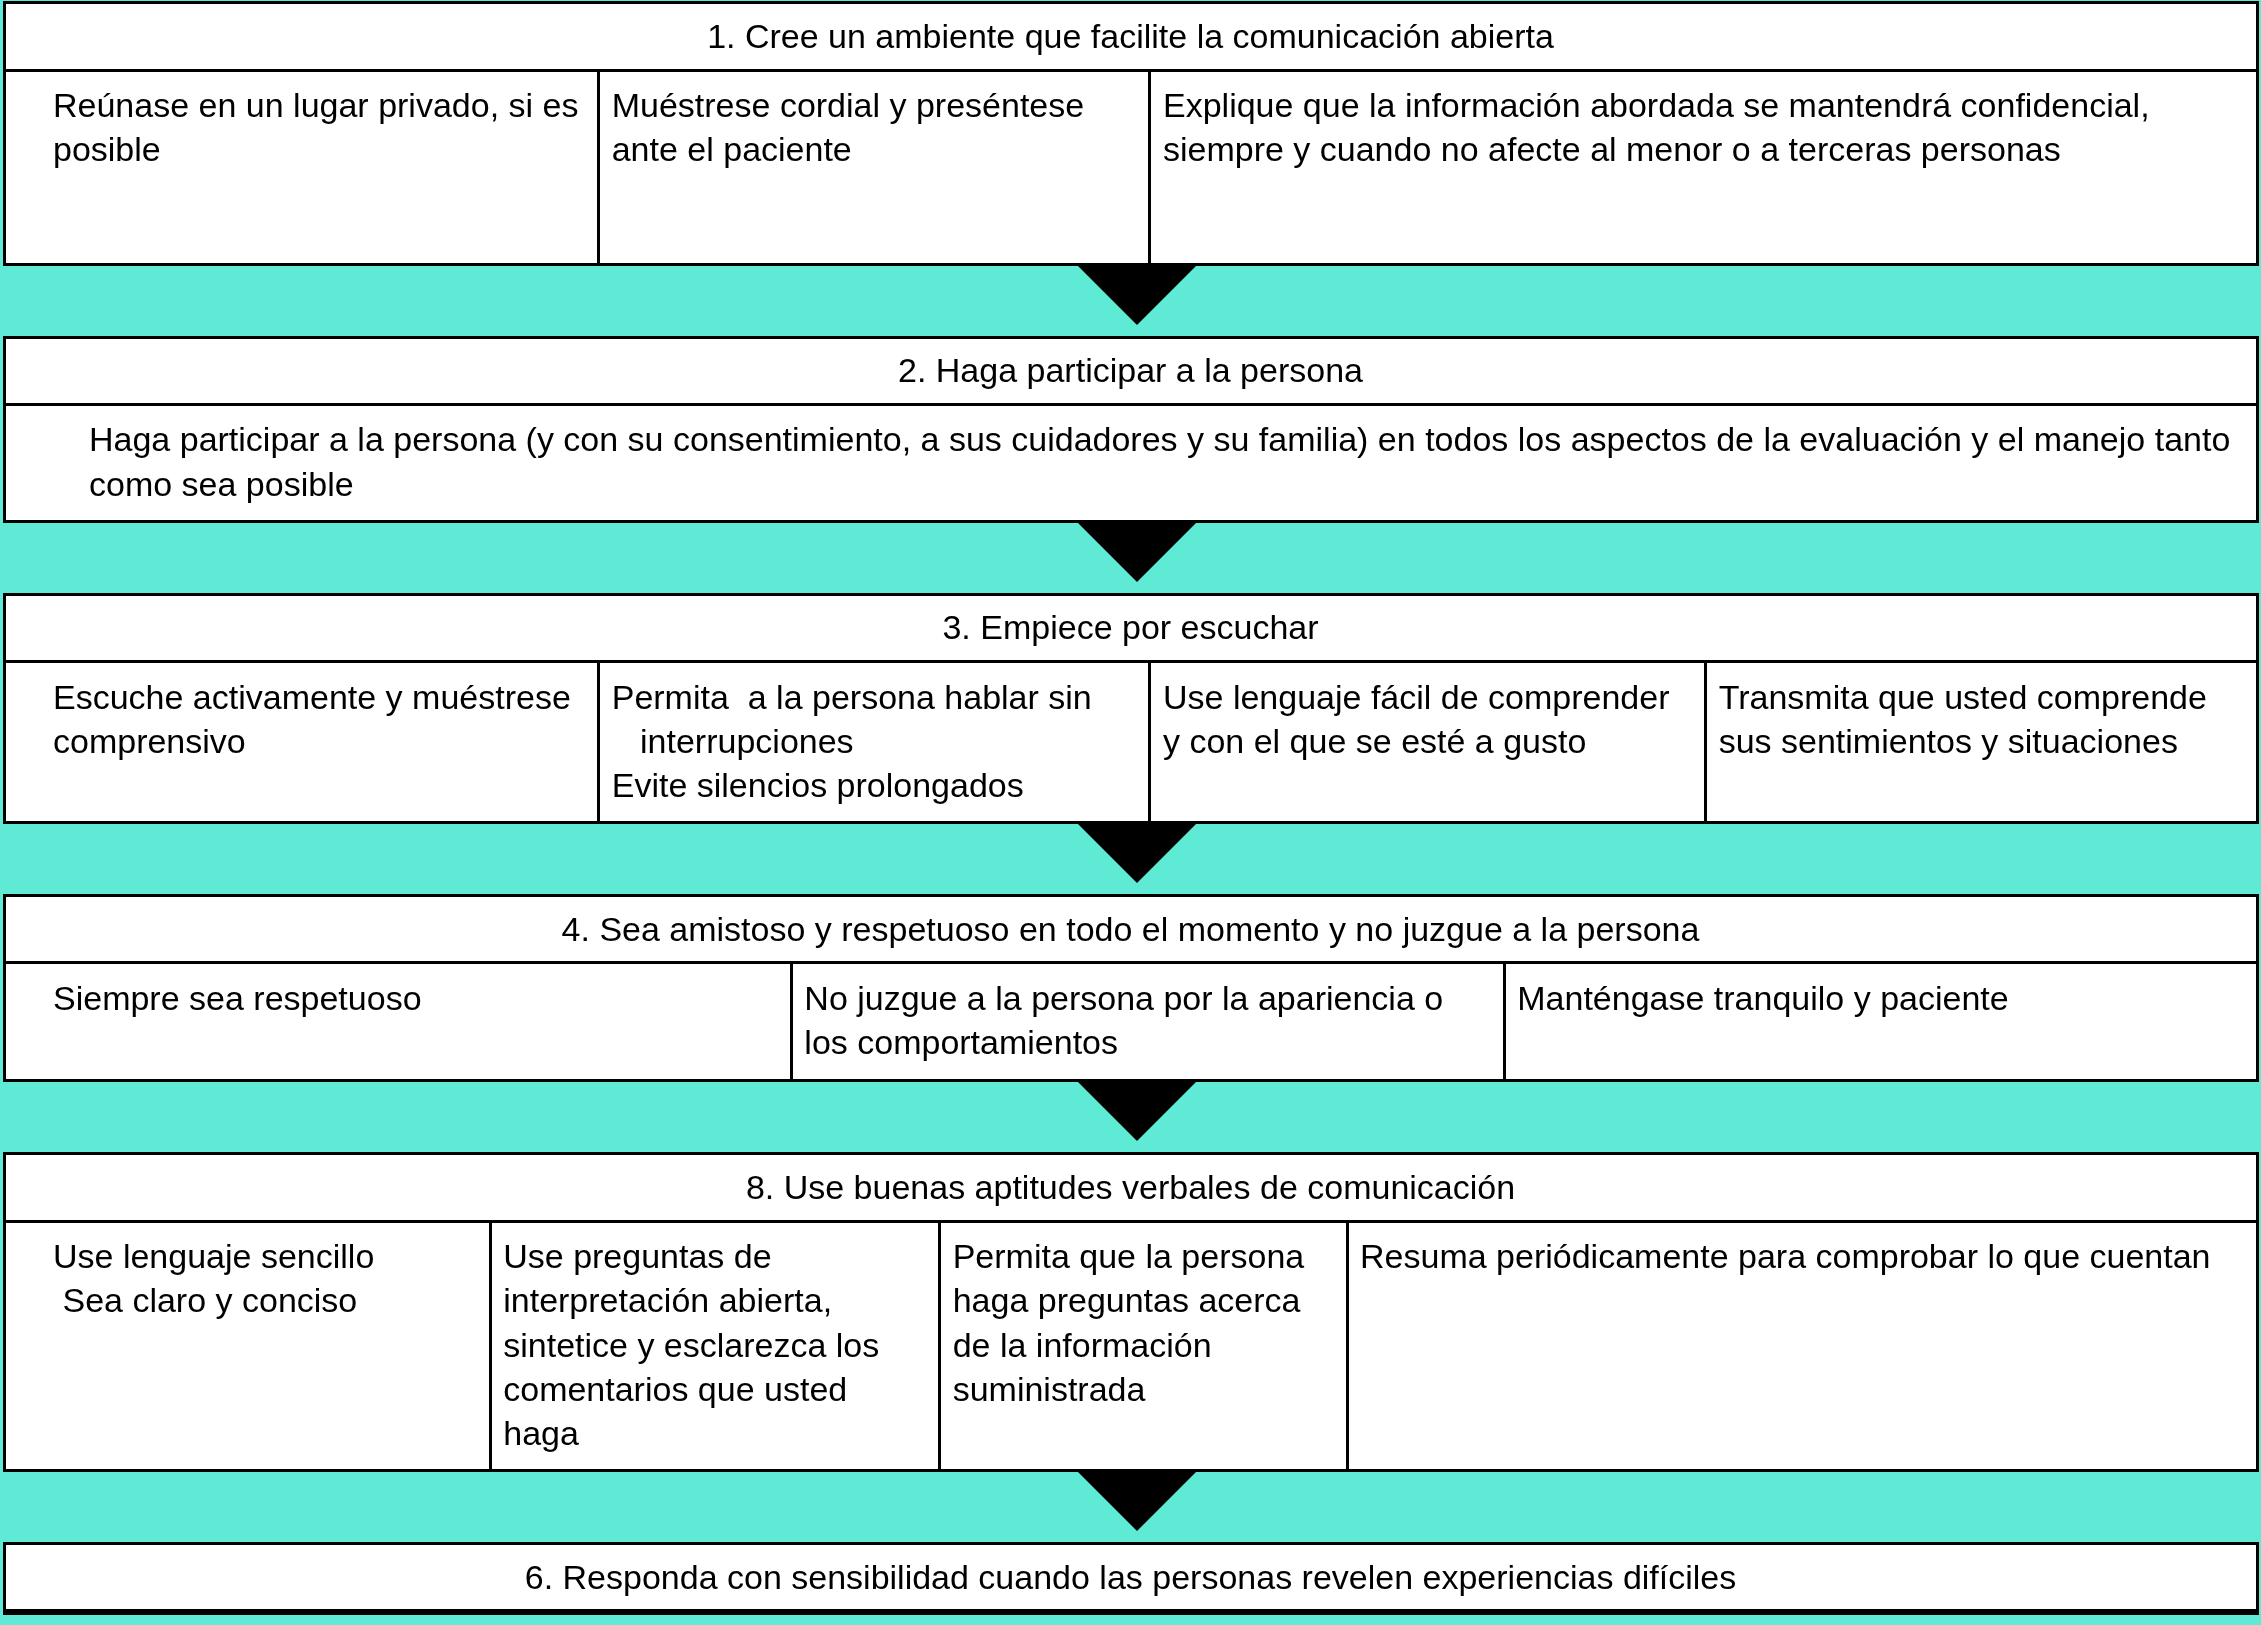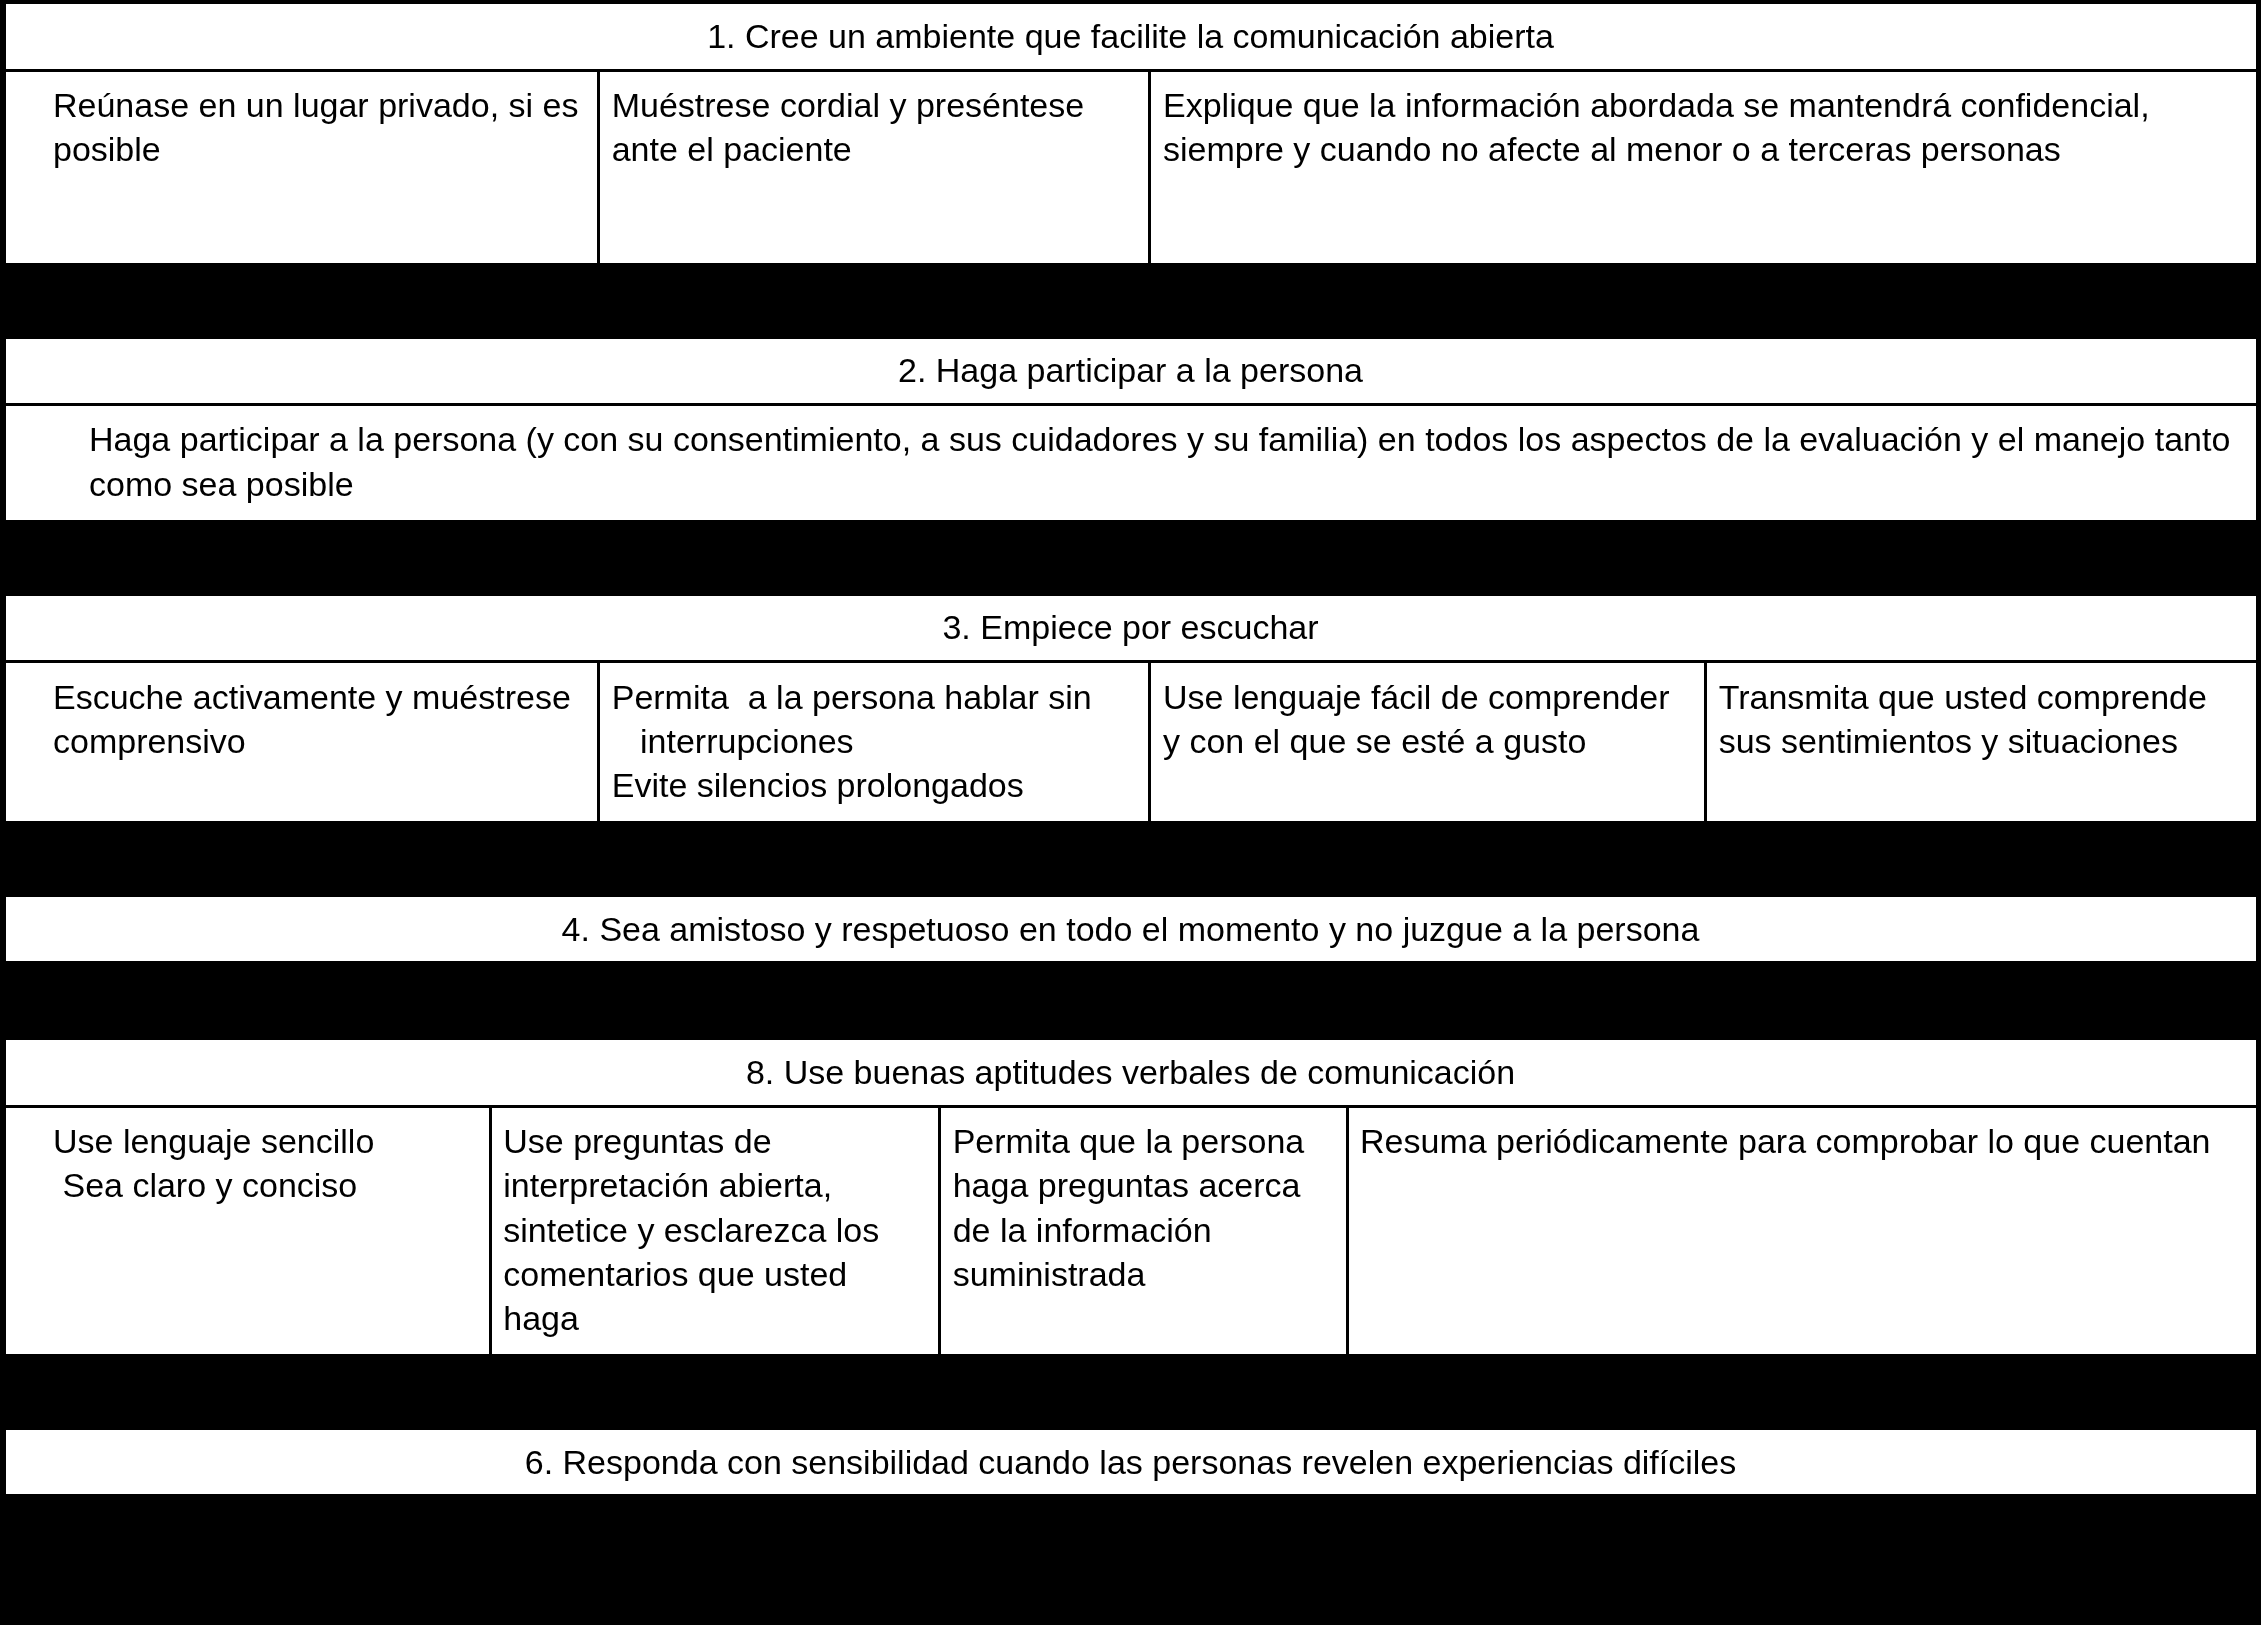--- a/index.html
+++ b/index.html
@@ -11,21 +11,21 @@
   body {
     font-family: "Liberation Sans", "DejaVu Sans", sans-serif;
     color: #000000;
     -webkit-font-smoothing: antialiased;
   }
 
   #page {
     position: relative;
     width: 2261px;
     height: 1626px;
-    background: #000000;
+    background: #5eead4;
     box-sizing: border-box;
     overflow: hidden;
   }
 
   .flow {
     position: absolute;
     left: 2.5px;
     top: 1.3px;
     width: 2256px;
   }
@@ -131,20 +131,25 @@
         <div class="cell" style="flex:1 1 auto">Transmita que usted comprende sus sentimientos y situaciones</div>
       </div>
     </section>
 
     <div class="arrow-gap">
       <div class="arrow"></div>
     </div>
 
     <section class="step">
       <div class="step-header">4. Sea amistoso y respetuoso en todo el momento y no juzgue a la persona</div>
+      <div class="step-body h-s4">
+        <div class="cell" style="flex:0 0 33.8%">Siempre sea respetuoso</div>
+        <div class="cell" style="flex:0 0 32.2%">No juzgue a la persona por la apariencia o los comportamientos</div>
+        <div class="cell" style="flex:1 1 auto">Manténgase tranquilo y paciente</div>
+      </div>
     </section>
 
     <div class="arrow-gap">
       <div class="arrow"></div>
     </div>
 
     <section class="step">
       <div class="step-header">8. Use buenas aptitudes verbales de comunicación</div>
       <div class="step-body h-s5">
         <div class="cell" style="flex:0 0 20.2%">Use lenguaje sencillo

